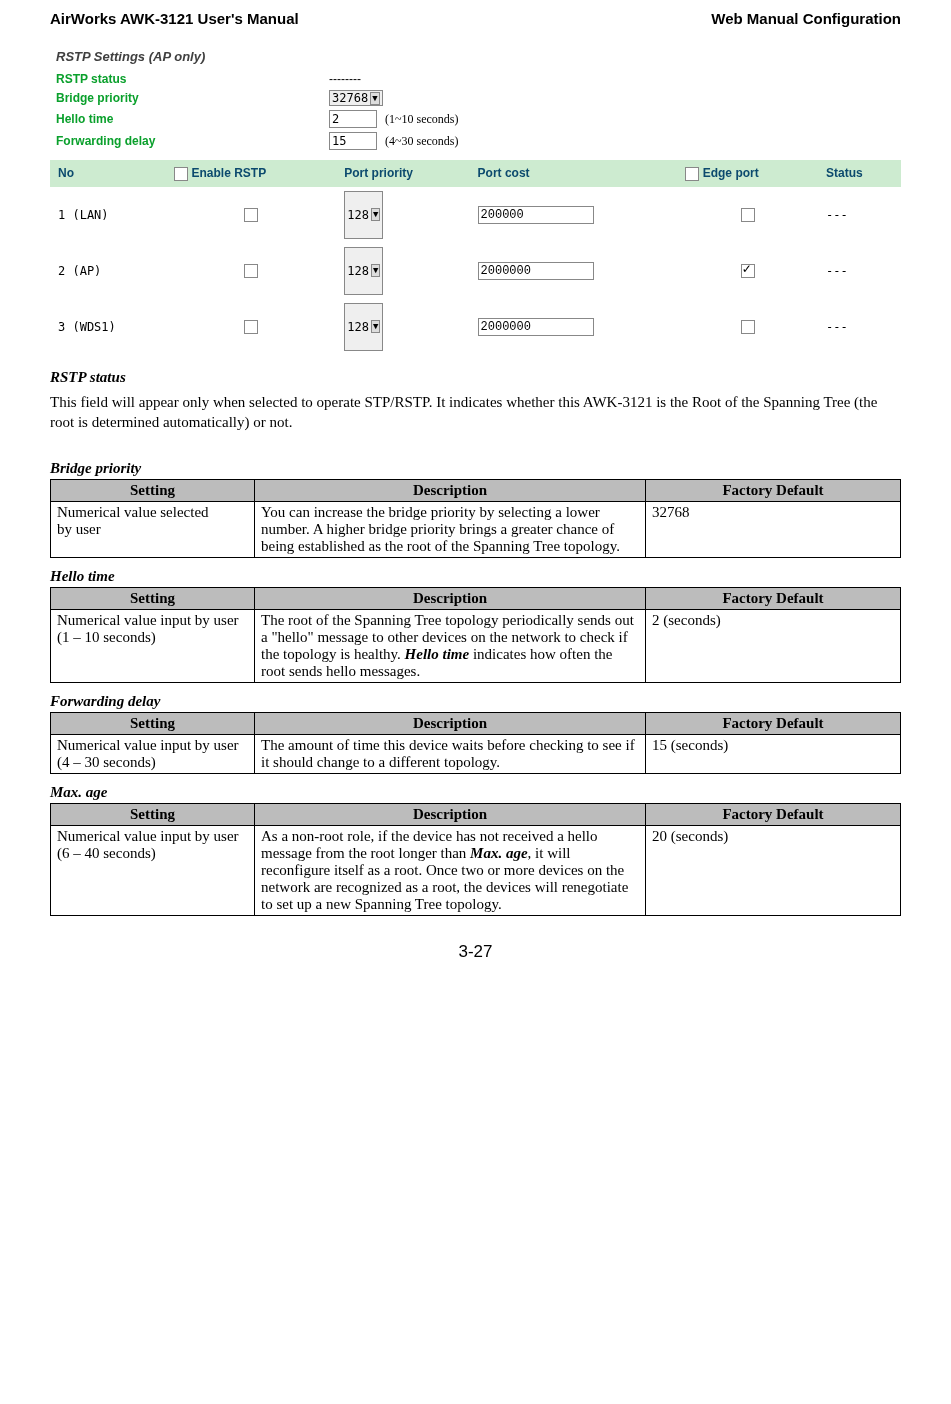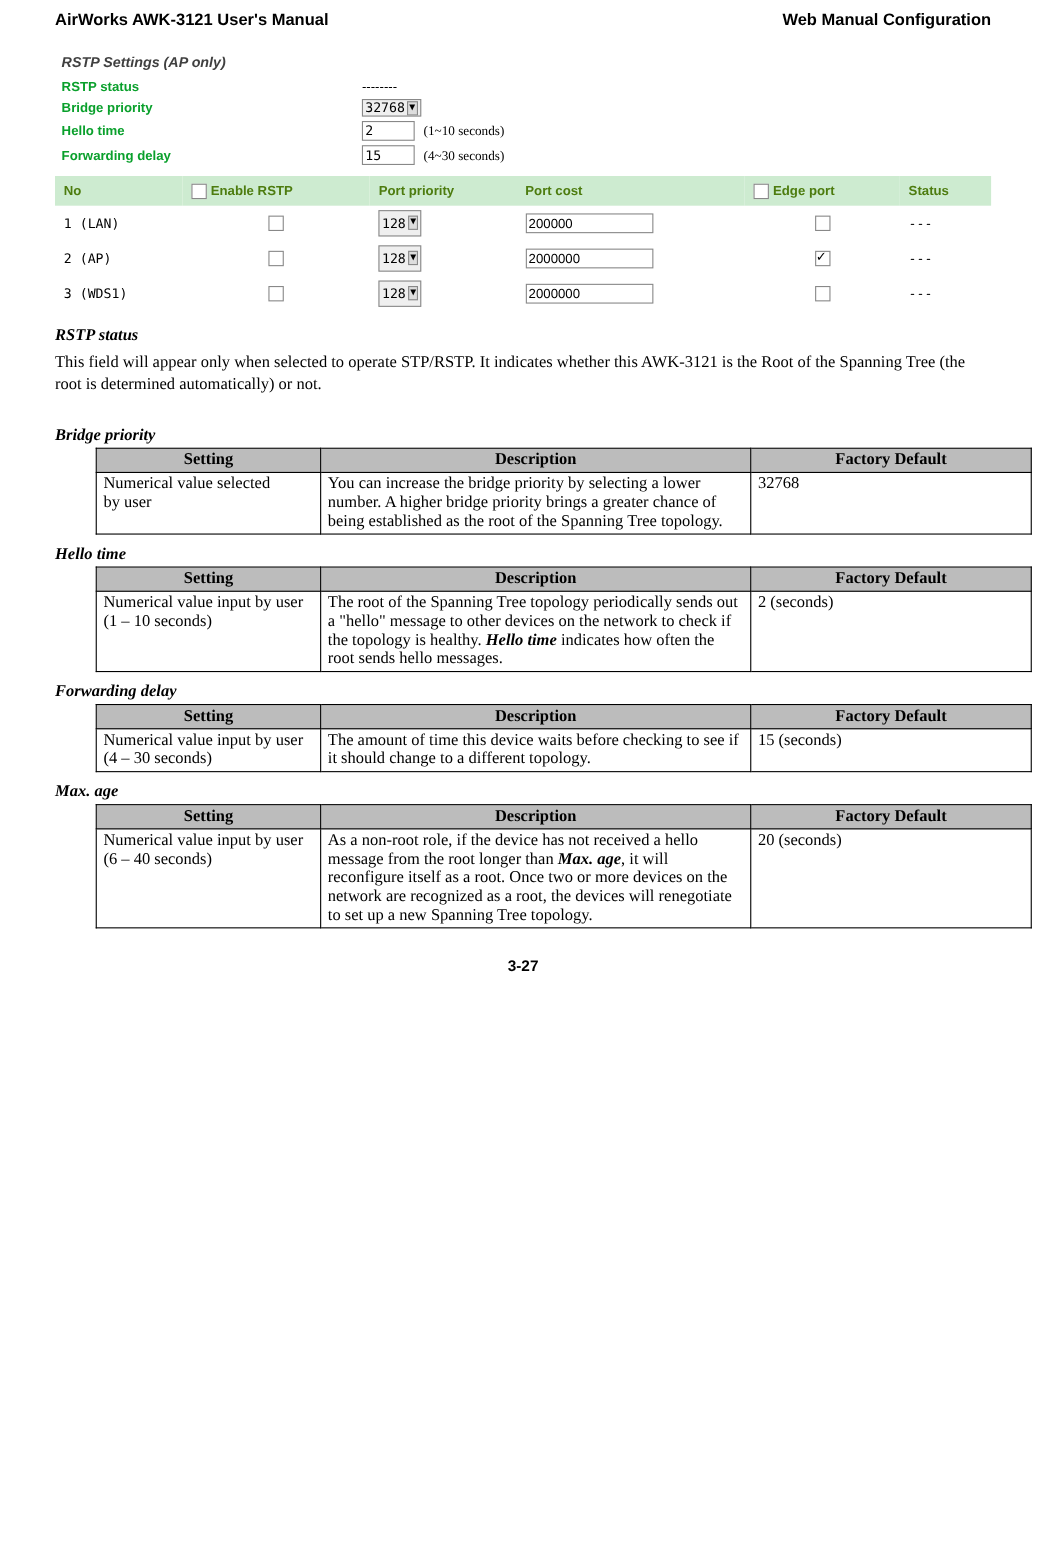--- a/index.html
+++ b/index.html
@@ -78,85 +78,84 @@
   }
   .ss-table {
     width: 100%;
     border-collapse: collapse;
     margin-top: 8px;
     font-family: Verdana, sans-serif;
     font-size: 12px;
   }
   .ss-table th {
     background: #cdebd0;
-    color: #4d7c0f;
+    color: #0c4a6e;
     font-weight: bold;
     text-align: left;
     padding: 6px 8px;
     font-size: 12px;
   }
   .ss-table td {
     padding: 4px 8px;
     font-family: monospace;
   }
   .ss-cb {
     width: 12px; height: 12px; display:inline-block; border:1px solid #888; background:#fff; vertical-align:middle; position:relative;
   }
   .ss-cb.checked::after {
     content: "✓"; position:absolute; top:-3px; left:0; font-size:12px; font-family:sans-serif;
   }
   .port-drop {
     font-family: monospace;
     font-size:12px;
     border:1px solid #888;
     background:#efefef;
-    padding:4px 2px;
+    padding:16px 2px;
     display:inline-flex; align-items:center; gap:2px;
   }
   .port-drop .arrow {
     background:#ddd; border:1px solid #888; font-size:9px; line-height:9px; padding:1px 1px;
   }
   .cost-input {
-    font-family: Liberation Sans, sans-serif; font-size:12px; border:1px solid #888; padding:1px 2px; width:110px;
+    font-family: Liberation Mono, monospace; font-size:12px; border:1px solid #888; padding:1px 2px; width:110px;
   }
   .subhead {
     font-weight: bold;
     font-style: italic;
     font-size: 15px;
     margin: 10px 0 2px 0;
   }
   .body-p {
     font-size: 15px;
     margin: 6px 0 28px 0;
     line-height: 1.35;
   }
   table.spec {
     width: 100%;
     border-collapse: collapse;
     font-size: 15px;
     margin-bottom: 6px;
-    margin-left: 37px;
   }
   table.spec th {
     background: #bcbcbc;
     border: 1px solid #000;
     font-weight: bold;
     text-align: center;
     padding: 2px 4px;
   }
   table.spec td {
     border: 1px solid #000;
     padding: 2px 6px;
     vertical-align: top;
   }
   table.spec td:nth-child(1) { width: 24%; }
   table.spec td:nth-child(2) { width: 46%; }
   table.spec td:nth-child(3) { width: 30%; }
   .emb { font-weight: bold; font-style: italic; }
-  .page-no { text-align: center; font-weight: bold; font-size: 14px; margin-top: 26px; font-family: Arial, sans-serif; }
+  .page-no { text-align: center; font-weight: normal; font-size: 17px; margin-top: 26px; font-family: Arial, sans-serif; }
 </style>
 </head>
 <body>
 
 <div class="page">
 
   <div class="top-header">
     <span>AirWorks AWK-3121 User's Manual</span>
     <span>Web Manual Configuration</span>
   </div>

